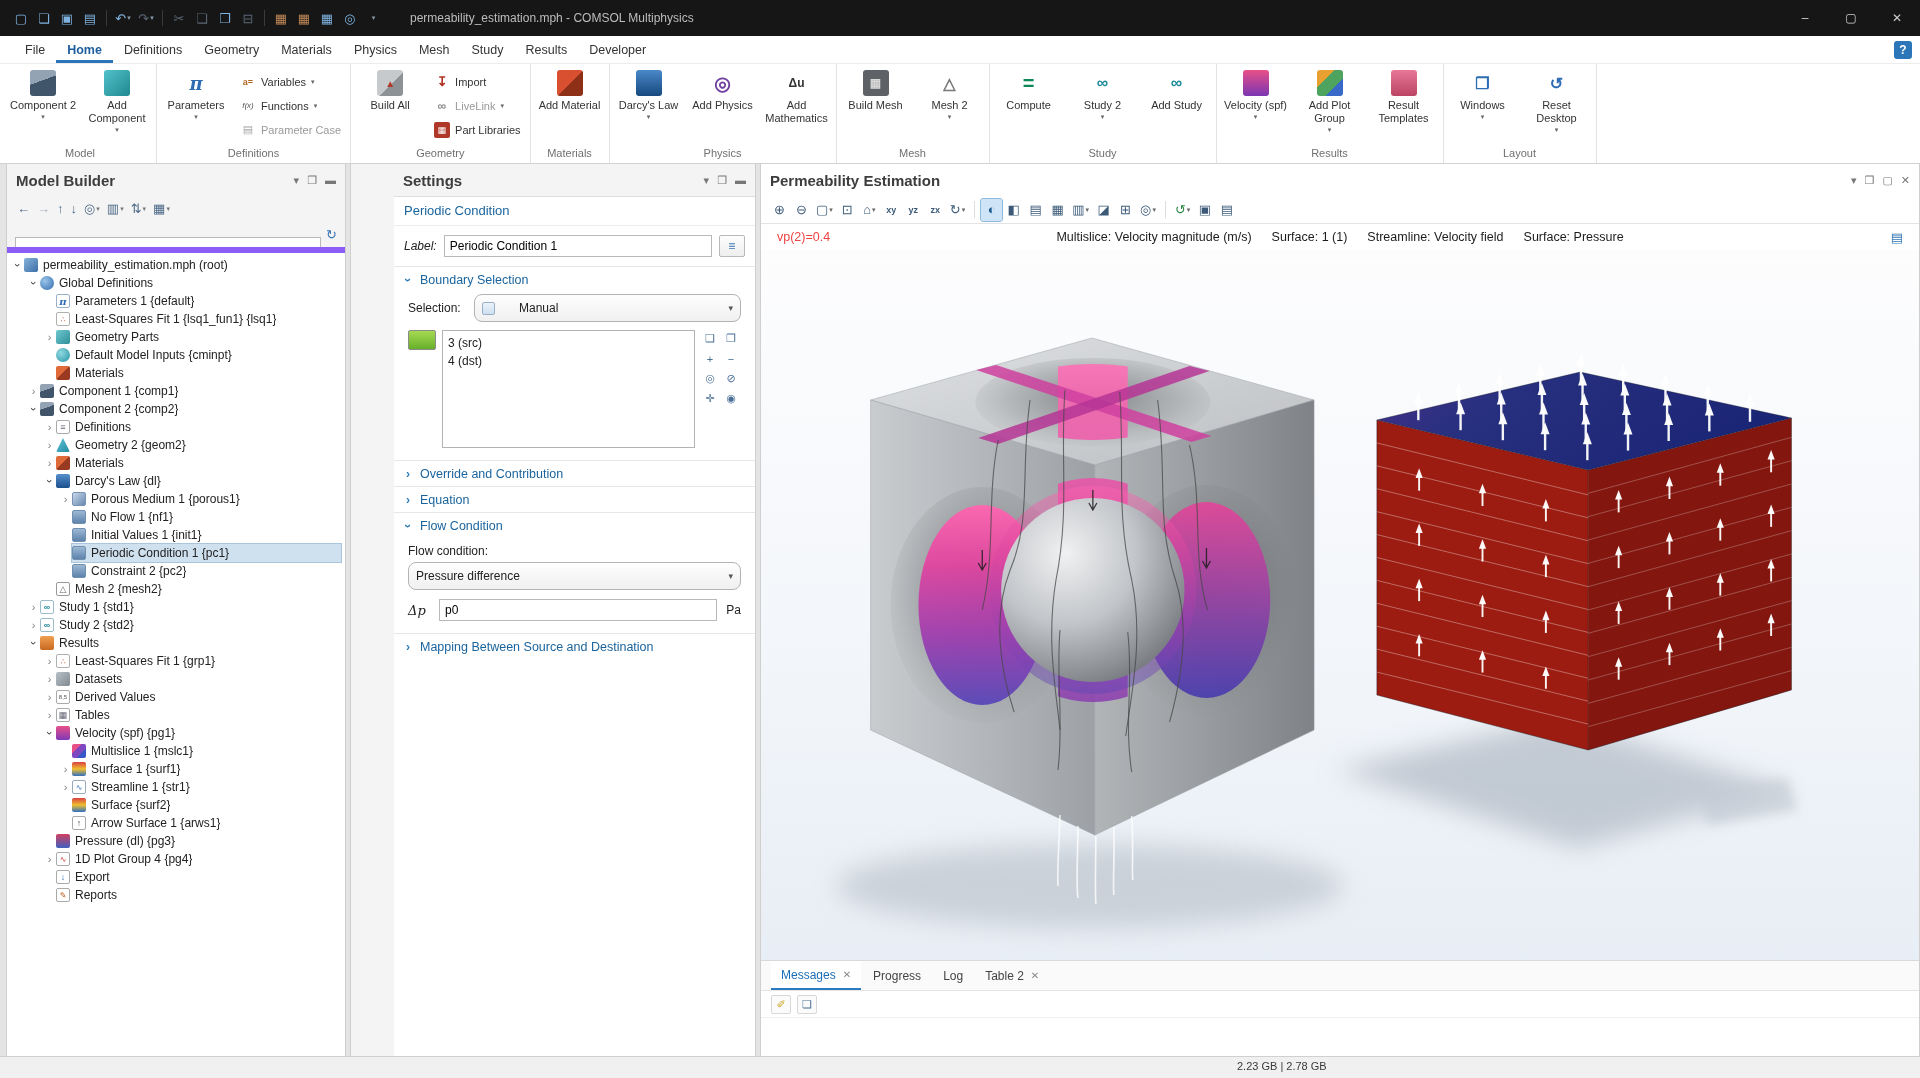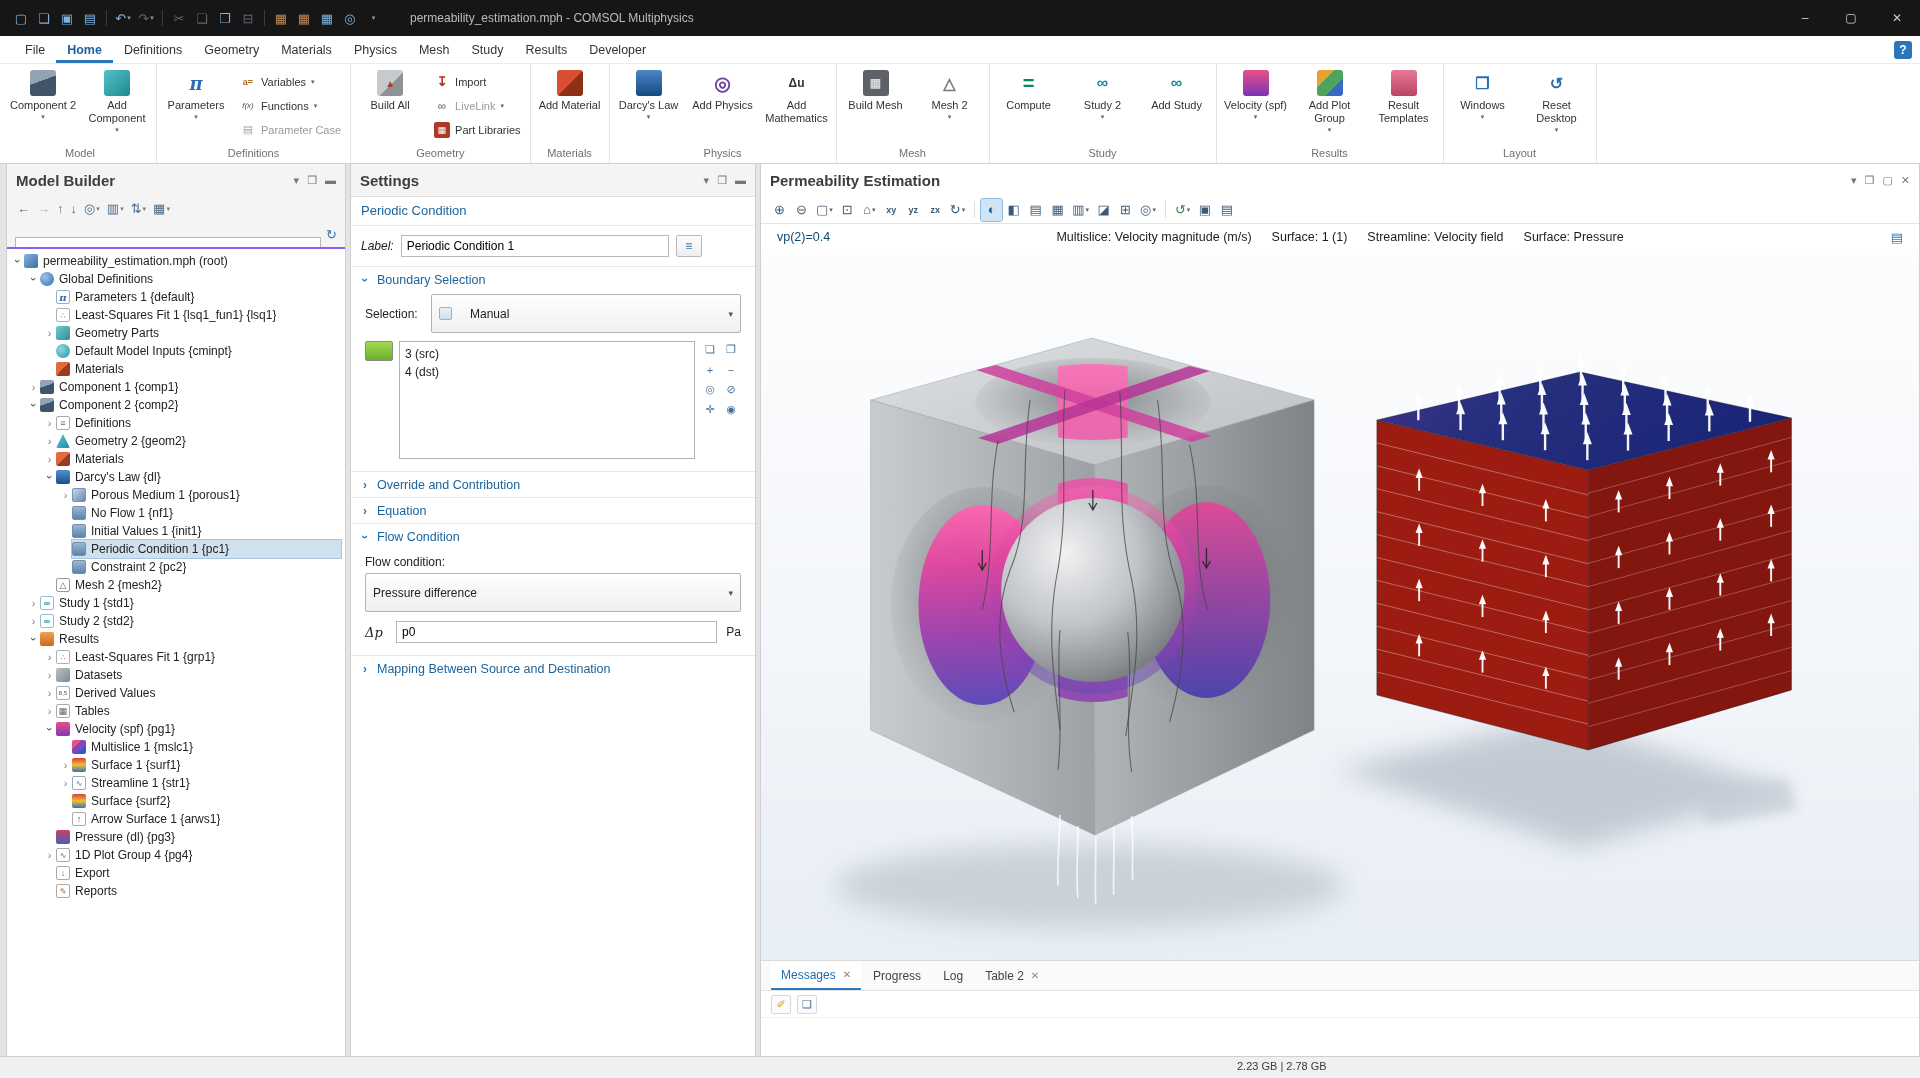--- a/index.html
+++ b/index.html
@@ -80,21 +80,21 @@
 
 .mb{width:340px;flex:0 0 auto;}
 .ptools{height:25px;display:flex;align-items:center;gap:3px;padding:0 8px;color:#4c6a88;font-size:13px;flex:0 0 auto;}
 .pti{display:inline-flex;align-items:center;padding:1px 2px;border-radius:2px;}
 .pti .c{font-size:7px;color:#777;margin-left:1px;}
 .pti.dim{color:#a8b4c0;}
 .pfilter{height:26px;display:flex;align-items:center;gap:5px;padding:0 8px;flex:0 0 auto;}
 .pfilter input{flex:1;height:32px;border:1px solid #b9b9b9;background:#fff;padding:0 5px;font-size:11px;font-family:"Liberation Sans",sans-serif;color:#333;margin-top:37px;}
 .pfilter input::placeholder{color:#9a9a9a;}
 .refr{color:#3a76b6;font-size:13px;}
-.tree{flex:1;background:#fff;border-top:2px solid #8b5cf6;overflow:hidden;padding-top:3px;}
+.tree{flex:1;background:#fff;border-top:6px solid #8b5cf6;overflow:hidden;padding-top:3px;}
 .trow{height:18px;display:flex;align-items:center;white-space:nowrap;font-size:12px;padding-right:4px;}
 .lvl0{padding-left:4px;}.lvl1{padding-left:20px;}.lvl2{padding-left:36px;}.lvl3{padding-left:52px;}
 .exp{width:13px;flex:0 0 auto;text-align:center;font-size:11px;color:#808080;display:inline-block;}
 .exp.open{transform:rotate(90deg);color:#404040;}
 .tin{display:flex;align-items:center;flex:1;height:100%;min-width:0;}
 .selrow .tin{background:#cfe0ef;outline:1px solid #aac6de;}
 .ticon{width:14px;height:14px;margin-right:5px;border-radius:2px;flex:0 0 auto;display:inline-flex;align-items:center;justify-content:center;}
 .tlabel{overflow:hidden;text-overflow:ellipsis;}
 
 .ic-root{background:linear-gradient(135deg,#86b4da,#3c6ea8);}
@@ -132,35 +132,35 @@
 .ic-arrowsurf::after{content:"↑";color:#555;font-size:9px;}
 .ic-pressure{background:linear-gradient(180deg,#d04060,#4060c0);}
 .ic-1d{background:#fff;border:1px solid #aaa;}
 .ic-1d::after{content:"∿";color:#c03030;font-size:8px;}
 .ic-export{background:#fff;border:1px solid #aaa;}
 .ic-export::after{content:"↓";color:#2e6db4;font-size:9px;font-weight:bold;}
 .ic-reports{background:#fff;border:1px solid #aaa;}
 .ic-reports::after{content:"✎";color:#c06020;font-size:8px;}
 
 
-.set{width:406px;flex:0 0 auto;}
+.set{width:406px;flex:0 0 auto;padding-left:43px;}
 .pbody{flex:1;background:#fff;border-top:1px solid #ddd;overflow:hidden;display:flex;flex-direction:column;}
 .psub{padding:6px 10px 7px;color:#1a649e;font-size:13px;border-bottom:1px solid #ececec;}
 .labelrow{display:flex;align-items:center;gap:7px;padding:9px 10px;}
 .labelrow .cap{color:#222;font-style:italic;}
 .labelrow input{width:268px;height:22px;border:1px solid #b9b9b9;padding:0 5px;font-size:12px;font-family:"Liberation Sans",sans-serif;}
 .namebtn{width:26px;height:22px;border:1px solid #b9b9b9;background:linear-gradient(#fdfdfd,#eee);display:flex;align-items:center;justify-content:center;color:#3a76b6;border-radius:2px;font-size:12px;}
 .sect{border-top:1px solid #e6e6e6;}
 .secthead{height:25px;display:flex;align-items:center;gap:7px;padding:0 9px;color:#1a649e;font-size:12.5px;}
 .sectchev{color:#2e7cb8;font-size:12px;font-weight:bold;width:10px;display:inline-block;text-align:center;}
 .sectchev.open{transform:rotate(90deg);}
 .sectbody{padding:2px 14px 12px;}
 .selrow2{display:flex;align-items:center;gap:8px;}
 .selcap{width:58px;color:#222;}
-.dropdown{flex:1;height:39px;border:1px solid #b3b3b3;background:linear-gradient(#fefefe,#f0f0f0);display:flex;align-items:center;gap:18px;padding:0 7px;border-radius:2px;}
+.dropdown{flex:1;height:28px;border:1px solid #b3b3b3;background:linear-gradient(#fefefe,#f0f0f0);display:flex;align-items:center;gap:24px;padding:0 7px;border-radius:8px;}
 .dropdown .dtext{flex:1;color:#222;}
 .dropdown .dchev{font-size:9px;color:#555;}
 .dicon{width:13px;height:13px;border:1px solid #9ab0c8;background:linear-gradient(#eaf2fa,#cfe0f0);border-radius:2px;}
 .selarea{display:flex;gap:6px;margin-top:8px;}
 .activebtn{width:28px;height:20px;border:1px solid #8a8a8a;border-radius:2px;background:linear-gradient(#a5da52,#68b02a);flex:0 0 auto;}
 .listbox{flex:1;height:118px;border:1px solid #b3b3b3;background:#fff;padding:3px 5px;font-size:12px;color:#222;}
 .listbox .li{height:18px;display:flex;align-items:center;}
 .seltools{width:40px;display:grid;grid-template-columns:18px 18px;gap:3px;align-content:start;}
 .seltools span{width:18px;height:17px;display:flex;align-items:center;justify-content:center;color:#4a6f96;font-size:11px;border-radius:2px;}
 .flowcap{padding:4px 0 4px;color:#222;}
@@ -172,21 +172,21 @@
 
 .gcol{flex:1;display:flex;flex-direction:column;background:#fff;border:1px solid #cfcfcf;border-top:none;border-bottom:none;min-width:0;}
 .gtools{height:28px;border-bottom:1px solid #e4e4e4;display:flex;align-items:center;padding:0 8px;gap:1px;flex:0 0 auto;}
 .gi{height:22px;min-width:21px;padding:0 3px;display:inline-flex;align-items:center;justify-content:center;color:#3c5a78;font-size:13px;border-radius:2px;}
 .gi.small{font-size:9px;font-weight:bold;}
 .gi .c{font-size:7px;color:#666;margin-left:1px;}
 .gi.active{background:#cfe4f6;outline:1px solid #8fbbdd;color:#1d5e97;}
 .gi.green{color:#2e8a46;}
 .gsep{width:1px;height:17px;background:#ddd;margin:0 5px;}
 .gparam{height:26px;display:flex;align-items:center;padding:0 16px;position:relative;background:#fff;flex:0 0 auto;}
-.vptext{font-size:12.5px;color:#0c4a6e;}
+.vptext{font-size:12.5px;color:#ef4444;}
 .legend{position:absolute;left:50%;transform:translateX(-50%);display:flex;gap:20px;white-space:nowrap;font-size:12.5px;color:#1c1c1c;}
 .legtoggle{margin-left:auto;color:#2e74b5;font-size:13px;}
 .gplot{flex:1;position:relative;background:linear-gradient(180deg,#fdfdfe 0%,#f3f6fa 55%,#e8eef5 100%);min-height:0;}
 .gplot svg{position:absolute;inset:0;width:100%;height:100%;}
 .sl{fill:none;stroke:#474747;stroke-width:1.1;opacity:.75;}
 .wl{fill:none;stroke:#ffffff;stroke-width:1.7;opacity:.75;}
 .slA{fill:none;stroke:#1c1c1c;stroke-width:1.3;opacity:.85;}
 
 
 .bottom{height:96px;border-top:1px solid #d9d9d9;display:flex;flex-direction:column;background:#fff;flex:0 0 auto;}

